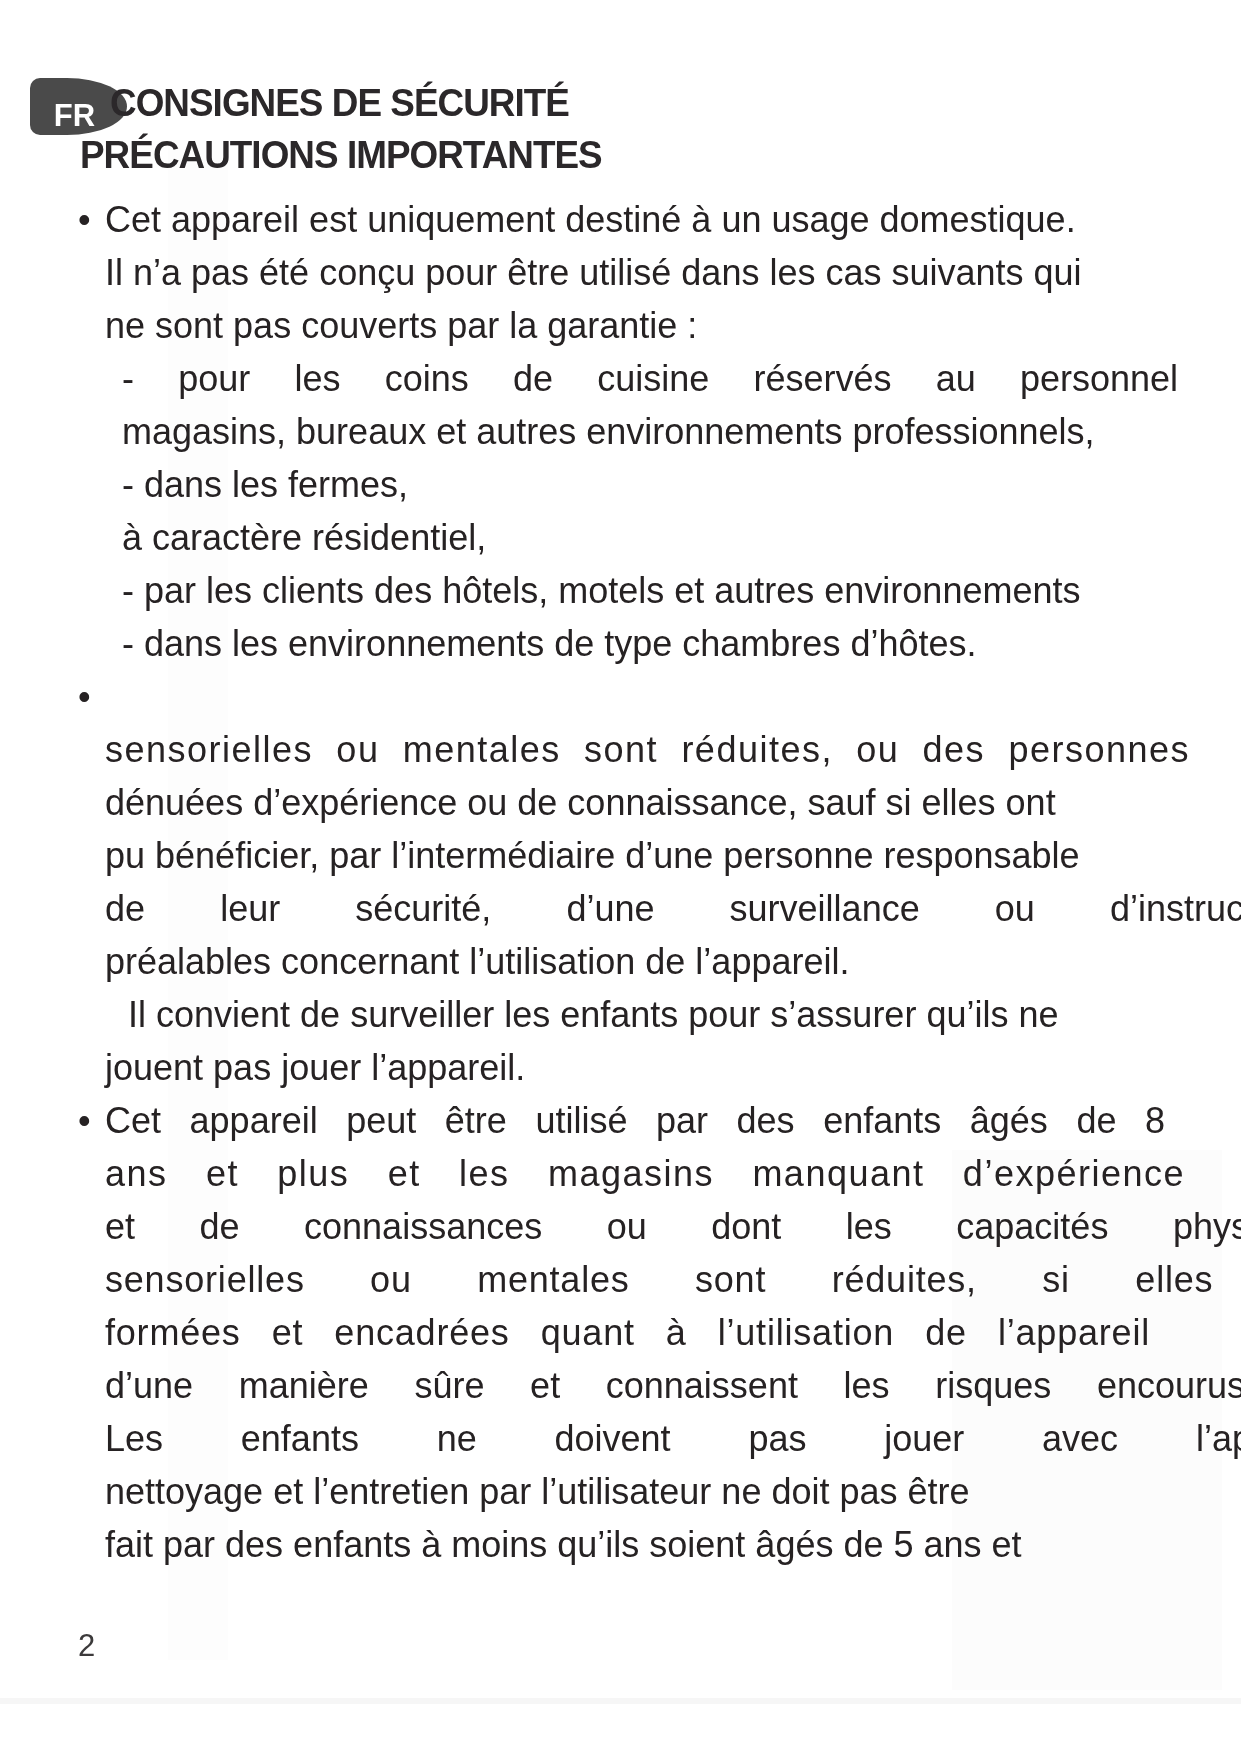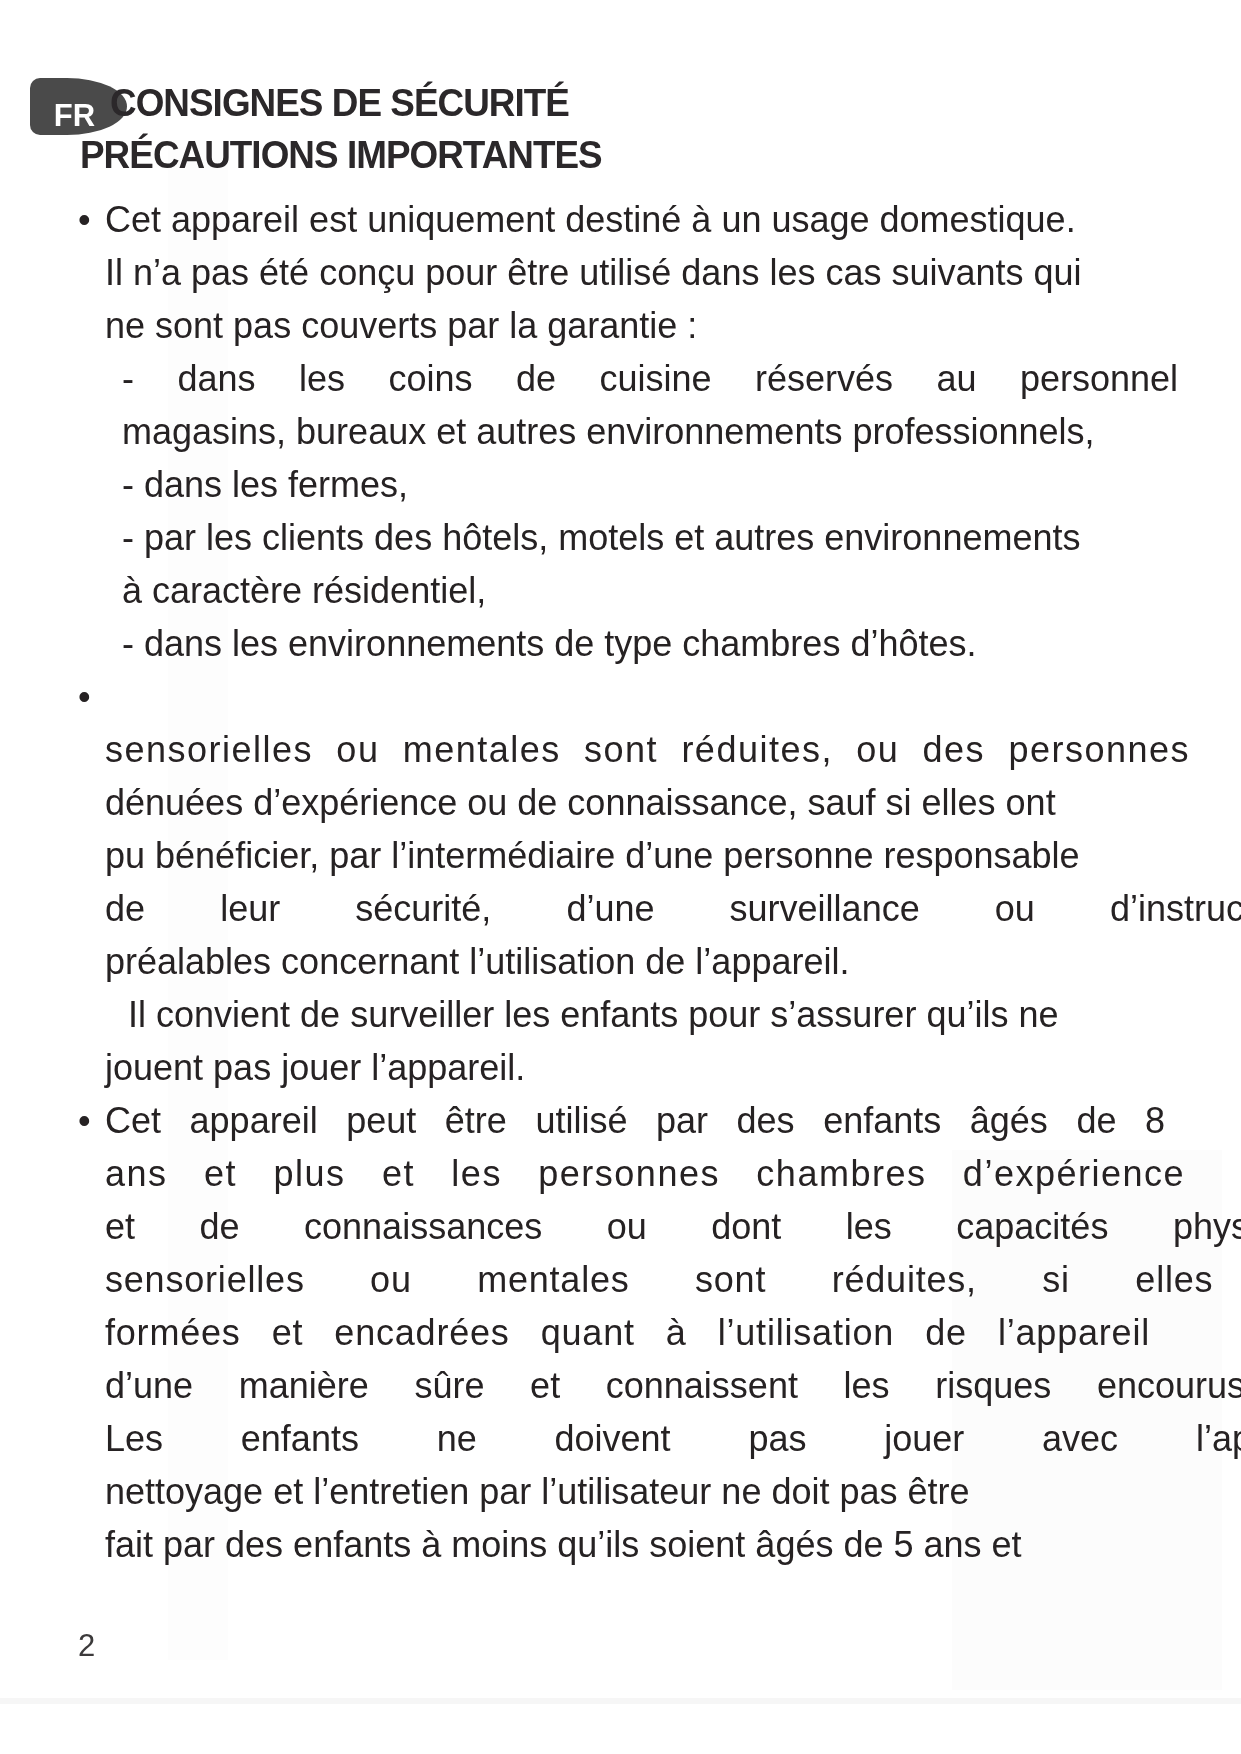--- a/index.html
+++ b/index.html
@@ -76,36 +76,36 @@
   <span>FR</span>
 </div>
 
 <div class="title" id="title1">CONSIGNES DE SÉCURITÉ</div>
 <div class="title" id="title2">PRÉCAUTIONS IMPORTANTES</div>
 
 <div id="body-text">
     <div class="line"><span class="bullet">•</span><span>Cet appareil est uniquement destiné à un usage domestique.</span></div>
     <div class="line"><span>Il n’a pas été conçu pour être utilisé dans les cas suivants qui</span></div>
     <div class="line"><span>ne sont pas couverts par la garantie :</span></div>
-    <div class="line dash justify" style="width: 1056px;"><span>- dans les coins de cuisine réservés au personnel</span></div>
+    <div class="line dash justify" style="width: 1056px;"><span>- pour les coins de cuisine réservés au personnel</span></div>
     <div class="line dash"><span>magasins, bureaux et autres environnements professionnels,</span></div>
     <div class="line dash"><span>- dans les fermes,</span></div>
+    <div class="line dash"><span>à caractère résidentiel,</span></div>
     <div class="line dash"><span>- par les clients des hôtels, motels et autres environnements</span></div>
-    <div class="line dash"><span>à caractère résidentiel,</span></div>
     <div class="line dash"><span>- dans les environnements de type chambres d’hôtes.</span></div>
     <div class="line justify" style="width: 1136px;"><span class="bullet">•</span></div>
     <div class="line track justify" style="width: 1085px;"><span>sensorielles ou mentales sont réduites, ou des personnes</span></div>
     <div class="line"><span>dénuées d’expérience ou de connaissance, sauf si elles ont</span></div>
     <div class="line"><span>pu bénéficier, par l’intermédiaire d’une personne responsable</span></div>
     <div class="line justify" style="width: 1215px;"><span>de leur sécurité, d’une surveillance ou d’instructions</span></div>
     <div class="line"><span>préalables concernant l’utilisation de l’appareil.</span></div>
     <div class="line indent"><span>Il convient de surveiller les enfants pour s’assurer qu’ils ne</span></div>
     <div class="line"><span>jouent pas jouer l’appareil.</span></div>
     <div class="line justify" style="width: 1060px;"><span class="bullet">•</span><span>Cet appareil peut être utilisé par des enfants âgés de 8</span></div>
-    <div class="line track justify" style="width: 1080px;"><span>ans et plus et les personnes chambres d’expérience</span></div>
+    <div class="line track justify" style="width: 1080px;"><span>ans et plus et les magasins manquant d’expérience</span></div>
     <div class="line justify" style="width: 1240px;"><span>et de connaissances ou dont les capacités physiques,</span></div>
     <div class="line track2 justify" style="width: 1245px;"><span>sensorielles ou mentales sont réduites, si elles sont</span></div>
     <div class="line track2 justify" style="width: 1045px;"><span>formées et encadrées quant à l’utilisation de l’appareil</span></div>
     <div class="line justify" style="width: 1150px;"><span>d’une manière sûre et connaissent les risques encourus.</span></div>
     <div class="line justify" style="width: 1245px;"><span>Les enfants ne doivent pas jouer avec l’appareil.</span></div>
     <div class="line"><span>nettoyage et l’entretien par l’utilisateur ne doit pas être</span></div>
     <div class="line"><span>fait par des enfants à moins qu’ils soient âgés de 5 ans et</span></div>
   </div>
 
 <div id="page-number">2</div>

